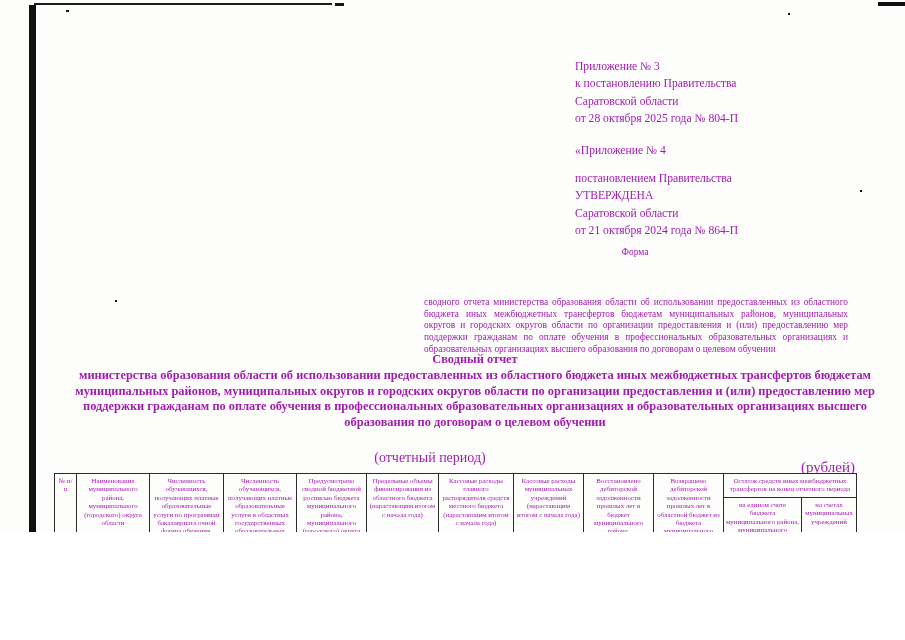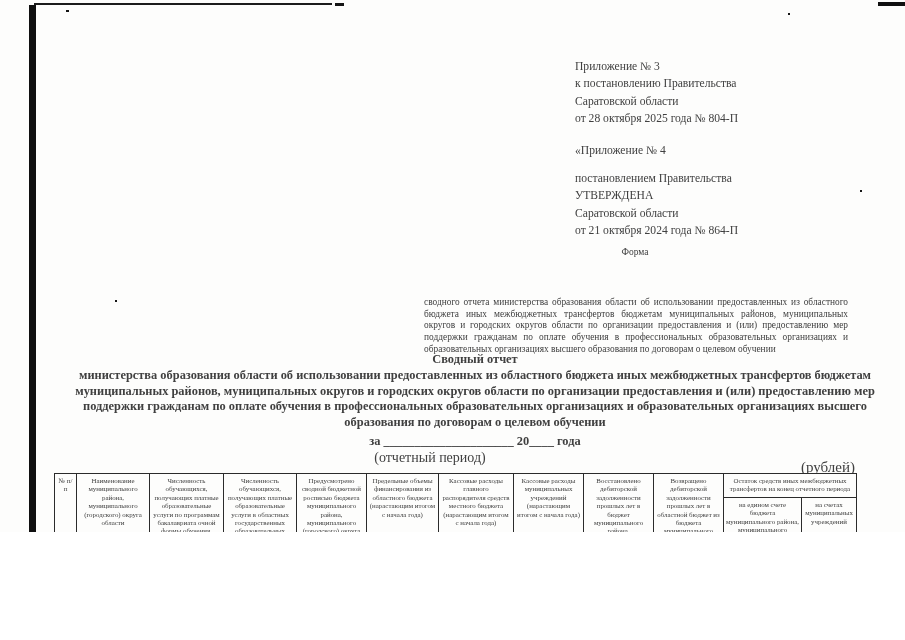--- a/index.html
+++ b/index.html
@@ -1,17 +1,17 @@
 <!DOCTYPE html>
 <html><head>
 <meta charset="utf-8">
 <style>
   html,body{margin:0;padding:0;background:#ffffff;}
   .page{position:relative;width:905px;height:532px;background:#fdfdfc;overflow:hidden;
-        font-family:"Liberation Serif","DejaVu Serif",serif;color:#404040;}
+        font-family:"Liberation Serif","DejaVu Serif",serif;color:#a21caf;}
   .hdr-block{position:absolute;left:575px;top:58px;width:300px;font-size:11.6px;line-height:17.4px;}
   .hdr-gap-sm{height:14px;}
   .hdr-gap-xs{height:11px;}
   .form-label{position:absolute;left:424px;top:247px;width:422px;text-align:center;font-size:9.5px;font-family:Liberation Serif, serif;}
   .form-desc{position:absolute;left:424px;top:261px;width:424px;font-size:9.4px;line-height:11.7px;text-align:justify;margin-top:36px;}
   .title{position:absolute;left:52px;top:352px;width:806px;text-align:center;font-weight:bold;font-size:12.4px;line-height:15.8px;margin-left:20px;}
   .period-line{margin-top:3px;}
   .period-caption{position:absolute;left:350px;top:450px;width:160px;text-align:center;font-size:14px;}
   .currency-note{position:absolute;right:50px;top:459px;font-size:15px;}
   table.report{position:absolute;left:54px;top:473px;width:802px;border-collapse:collapse;table-layout:fixed;
@@ -44,21 +44,20 @@
     <div>Саратовской области</div>
     <div>от 21 октября 2024 года № 864-П</div>
   </div>
 
   <div class="form-label">Форма</div>
   <div class="form-desc">сводного отчета министерства образования области об использовании предоставленных из областного бюджета иных межбюджетных трансфертов бюджетам муниципальных районов, муниципальных округов и городских округов области по организации предоставления и (или) предоставлению мер поддержки гражданам по оплате обучения в профессиональных образовательных организациях и образовательных организациях высшего образования по договорам о целевом обучении</div>
 
   <div class="title">
     <div>Сводный отчет</div>
     <div>министерства образования области об использовании предоставленных из областного бюджета иных межбюджетных трансфертов бюджетам муниципальных районов, муниципальных округов и городских округов области по организации предоставления и (или) предоставлению мер поддержки гражданам по оплате обучения в профессиональных образовательных организациях и образовательных организациях высшего образования по договорам о целевом обучении</div>
-    <div class="period-line">за _____________________ 20____ года</div>
   </div>
 
   <div class="period-caption">(отчетный период)</div>
   <div class="currency-note">(рублей)</div>
 
   <table class="report">
     <colgroup>
       <col style="width:22px">
         <col style="width:73px">
         <col style="width:74px">

